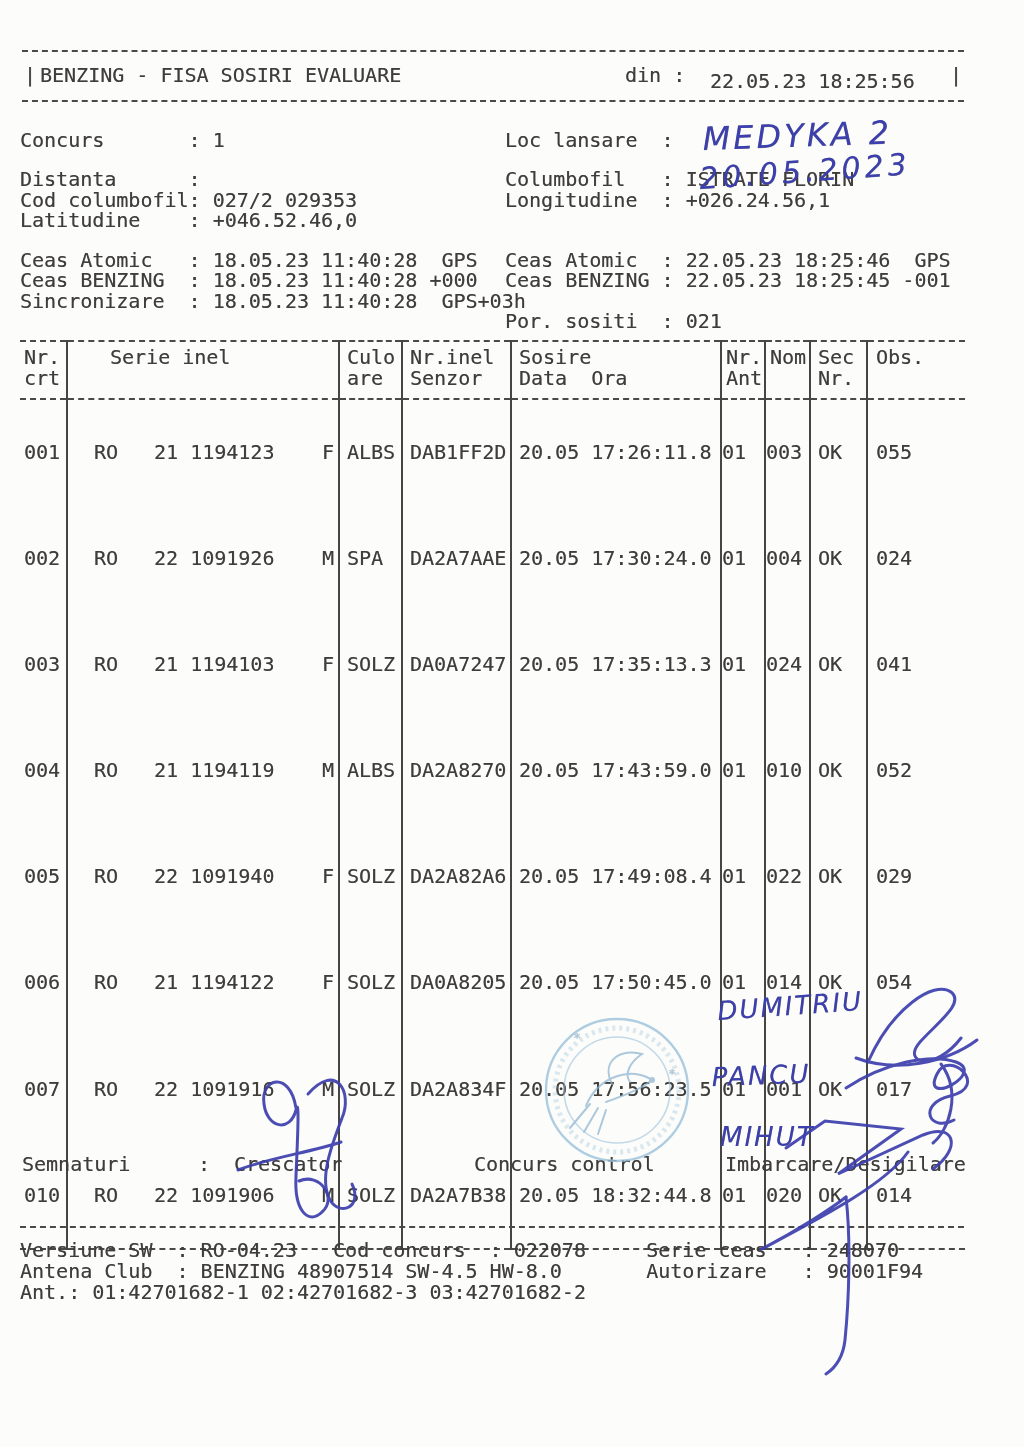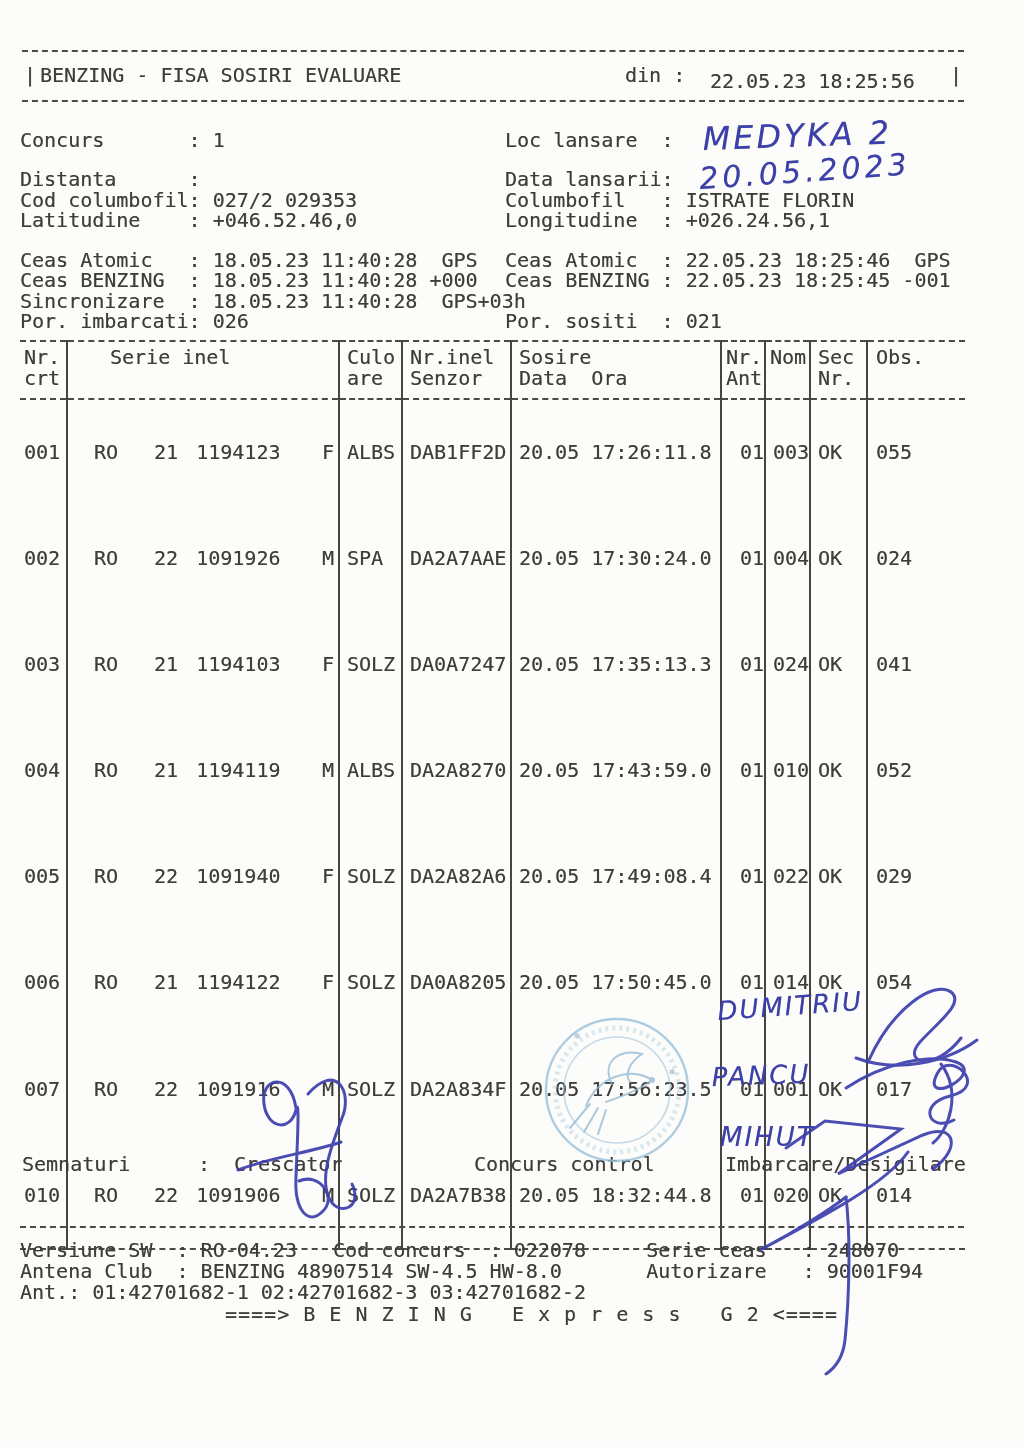--- a/index.html
+++ b/index.html
@@ -35,25 +35,25 @@
     border-collapse:collapse;table-layout:fixed;
     border-top:2px dashed #4a4945;border-bottom:2px dashed #4a4945;}
   th,td{font-weight:normal;text-align:left;white-space:pre;overflow:hidden;
     border-right:2px solid #46453f;padding:0;}
   th.nb,td.nb{border-right:none;}
   thead th{line-height:21px;vertical-align:top;}
   thead tr.h1 th{padding-top:5px;}
   thead tr.h2 th{border-bottom:2px dashed #4a4945;padding-bottom:9px;}
   tbody td{line-height:21.2px;}
   .p4{padding-left:4px;} .p7{padding-left:7px;} .p8{padding-left:8px;}
-  td.ctr,th.ctr{text-align:right;margin-left:40px;}
+  td.ctr,th.ctr{text-align:left;margin-left:40px;}
   .serie-wrap{display:flex;padding:0 4px 0 26px;}
   .s-country{width:2ch;}
   .s-year{width:2ch;margin-left:36px;text-align:right;}
-  .s-ring{width:8ch;text-align:center;margin-left:12px;}
+  .s-ring{width:8ch;text-align:left;margin-left:12px;}
   .s-sex{margin-left:auto;}
 
   
   .sig-label{position:absolute;top:1152px;white-space:pre;}
 
   
   .foot-sep{position:absolute;left:20px;top:1226px;width:944px;
     border-top:2px dashed #4a4945;}
   .footer{position:absolute;left:20px;top:1240px;}
   .footer .ln{line-height:21px;}
@@ -78,30 +78,28 @@
 
   <div class="infoL">
     <div class="ln gap-after"><span class="lblL">Concurs</span>: <span>1</span></div>
     <div class="ln"><span class="lblL">Distanta</span>: <span></span></div>
     <div class="ln"><span class="lblL">Cod columbofil</span>: <span>027/2 029353</span></div>
     <div class="ln"><span class="lblL">Latitudine</span>: <span>+046.52.46,0</span></div>
   </div>
 
   <div class="infoR">
     <div class="ln gap-after"><span class="lblR">Loc lansare</span>: <span></span></div>
-    <div class="ln"><span class="lblR">Data lansarii</span>: <span></span></div>
     <div class="ln"><span class="lblR">Columbofil</span>: <span>ISTRATE FLORIN</span></div>
     <div class="ln"><span class="lblR">Longitudine</span>: <span>+026.24.56,1</span></div>
   </div>
 
   <div class="clockL">
     <div class="ln"><span class="lblL">Ceas Atomic</span>: <span>18.05.23 11:40:28  GPS</span></div>
     <div class="ln"><span class="lblL">Ceas BENZING</span>: <span>18.05.23 11:40:28 +000</span></div>
     <div class="ln"><span class="lblL">Sincronizare</span>: <span>18.05.23 11:40:28  GPS+03h</span></div>
-    <div class="ln"><span class="lblL">Por. imbarcati</span>: <span>026</span></div>
   </div>
 
   <div class="clockR">
     <div class="ln"><span class="lblR">Ceas Atomic</span>: <span>22.05.23 18:25:46  GPS</span></div>
     <div class="ln"><span class="lblR">Ceas BENZING</span>: <span>22.05.23 18:25:45 -001</span></div>
     <div class="ln"> </div>
     <div class="ln"><span class="lblR">Por. sositi</span>: <span>021</span></div>
   </div>
 
   <table>
@@ -302,21 +300,20 @@
   <span class="sig-label" style="left:198px">:</span>
   <span class="sig-label" style="left:234px">Crescator</span>
   <span class="sig-label" style="left:474px">Concurs control</span>
   <span class="sig-label" style="left:725px">Imbarcare/Desigilare</span>
 
   <div class="foot-sep"></div>
   <div class="footer">
     <div class="ln">Versiune SW  : RO-04.23   Cod concurs  : 022078     Serie ceas   : 248070</div>
     <div class="ln">Antena Club  : BENZING 48907514 SW-4.5 HW-8.0       Autorizare   : 90001F94</div>
     <div class="ln">Ant.: 01:42701682-1 02:42701682-3 03:42701682-2</div>
-    <div class="ln banner">====&gt; B E N Z I N G   E x p r e s s   G 2 &lt;====</div>
   </div>
 
   <svg id="ink" width="1024" height="1447" viewBox="0 0 1024 1447">
 
     <text class="hand" x="703" y="150" font-size="32" letter-spacing="3" fill="#3c3fae" transform="rotate(-2 703 150)">MEDYKA 2</text>
     <text class="hand" x="700" y="189" font-size="30" letter-spacing="4" fill="#3c3fae" transform="rotate(-4 700 189)">20.05.2023</text>
 
     <g opacity="0.8">
       <circle cx="617" cy="1090" r="71" fill="none" stroke="#9cc2dc" stroke-width="2.4"></circle>
       <circle cx="617" cy="1090" r="53" fill="none" stroke="#9cc2dc" stroke-width="1.6" opacity="0.75"></circle>

